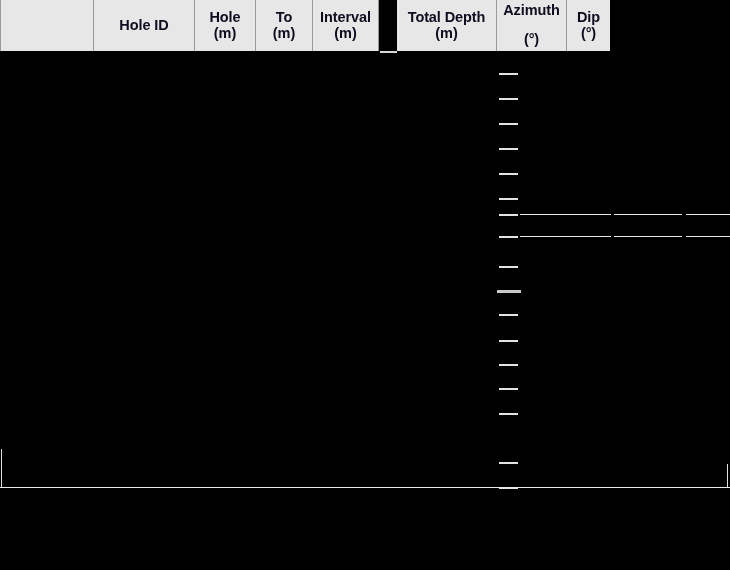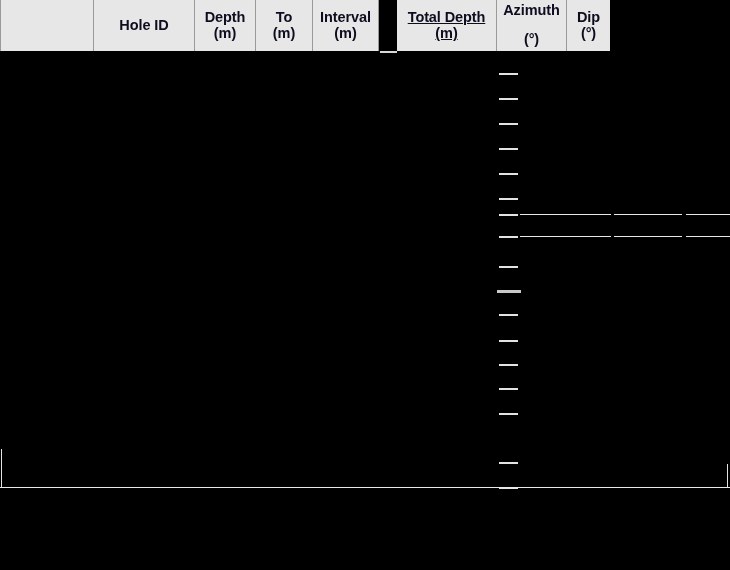--- a/index.html
+++ b/index.html
@@ -76,41 +76,41 @@
     <div class="hcell" style="width:94px;flex:0 0 94px;">
       <span class="l1"></span>
       <span class="l2"></span>
     </div>
 
     <div class="hcell" style="width:101px;flex:0 0 101px;">
       <span class="l1">Hole ID</span>
     </div>
 
     <div class="hcell" style="width:61px;flex:0 0 61px;">
-      <span class="l1">Depth</span>
+      <span class="l1">Hole</span>
       <span class="l2">(m)</span>
     </div>
 
     <div class="hcell" style="width:57px;flex:0 0 57px;">
       <span class="l1">To</span>
       <span class="l2">(m)</span>
     </div>
 
     <div class="hcell" style="width:66px;flex:0 0 66px;">
       <span class="l1">Interval</span>
       <span class="l2">(m)</span>
     </div>
 
 
 
     <div class="hcell gapcell">
       <span class="gapdash"></span>
     </div>
 
-    <div class="hcell" style="width:100px;flex:0 0 100px;text-decoration:underline;">
+    <div class="hcell" style="width:100px;flex:0 0 100px;">
       <span class="l1">Total Depth</span>
       <span class="l2">(m)</span>
     </div>
 
     <div class="hcell" style="width:70px;flex:0 0 70px;gap:13px;">
       <span class="l1">Azimuth</span>
       <span class="l2">(°)</span>
     </div>
 
     <div class="hcell" style="width:43px;flex:0 0 43px;border-right:none;">

